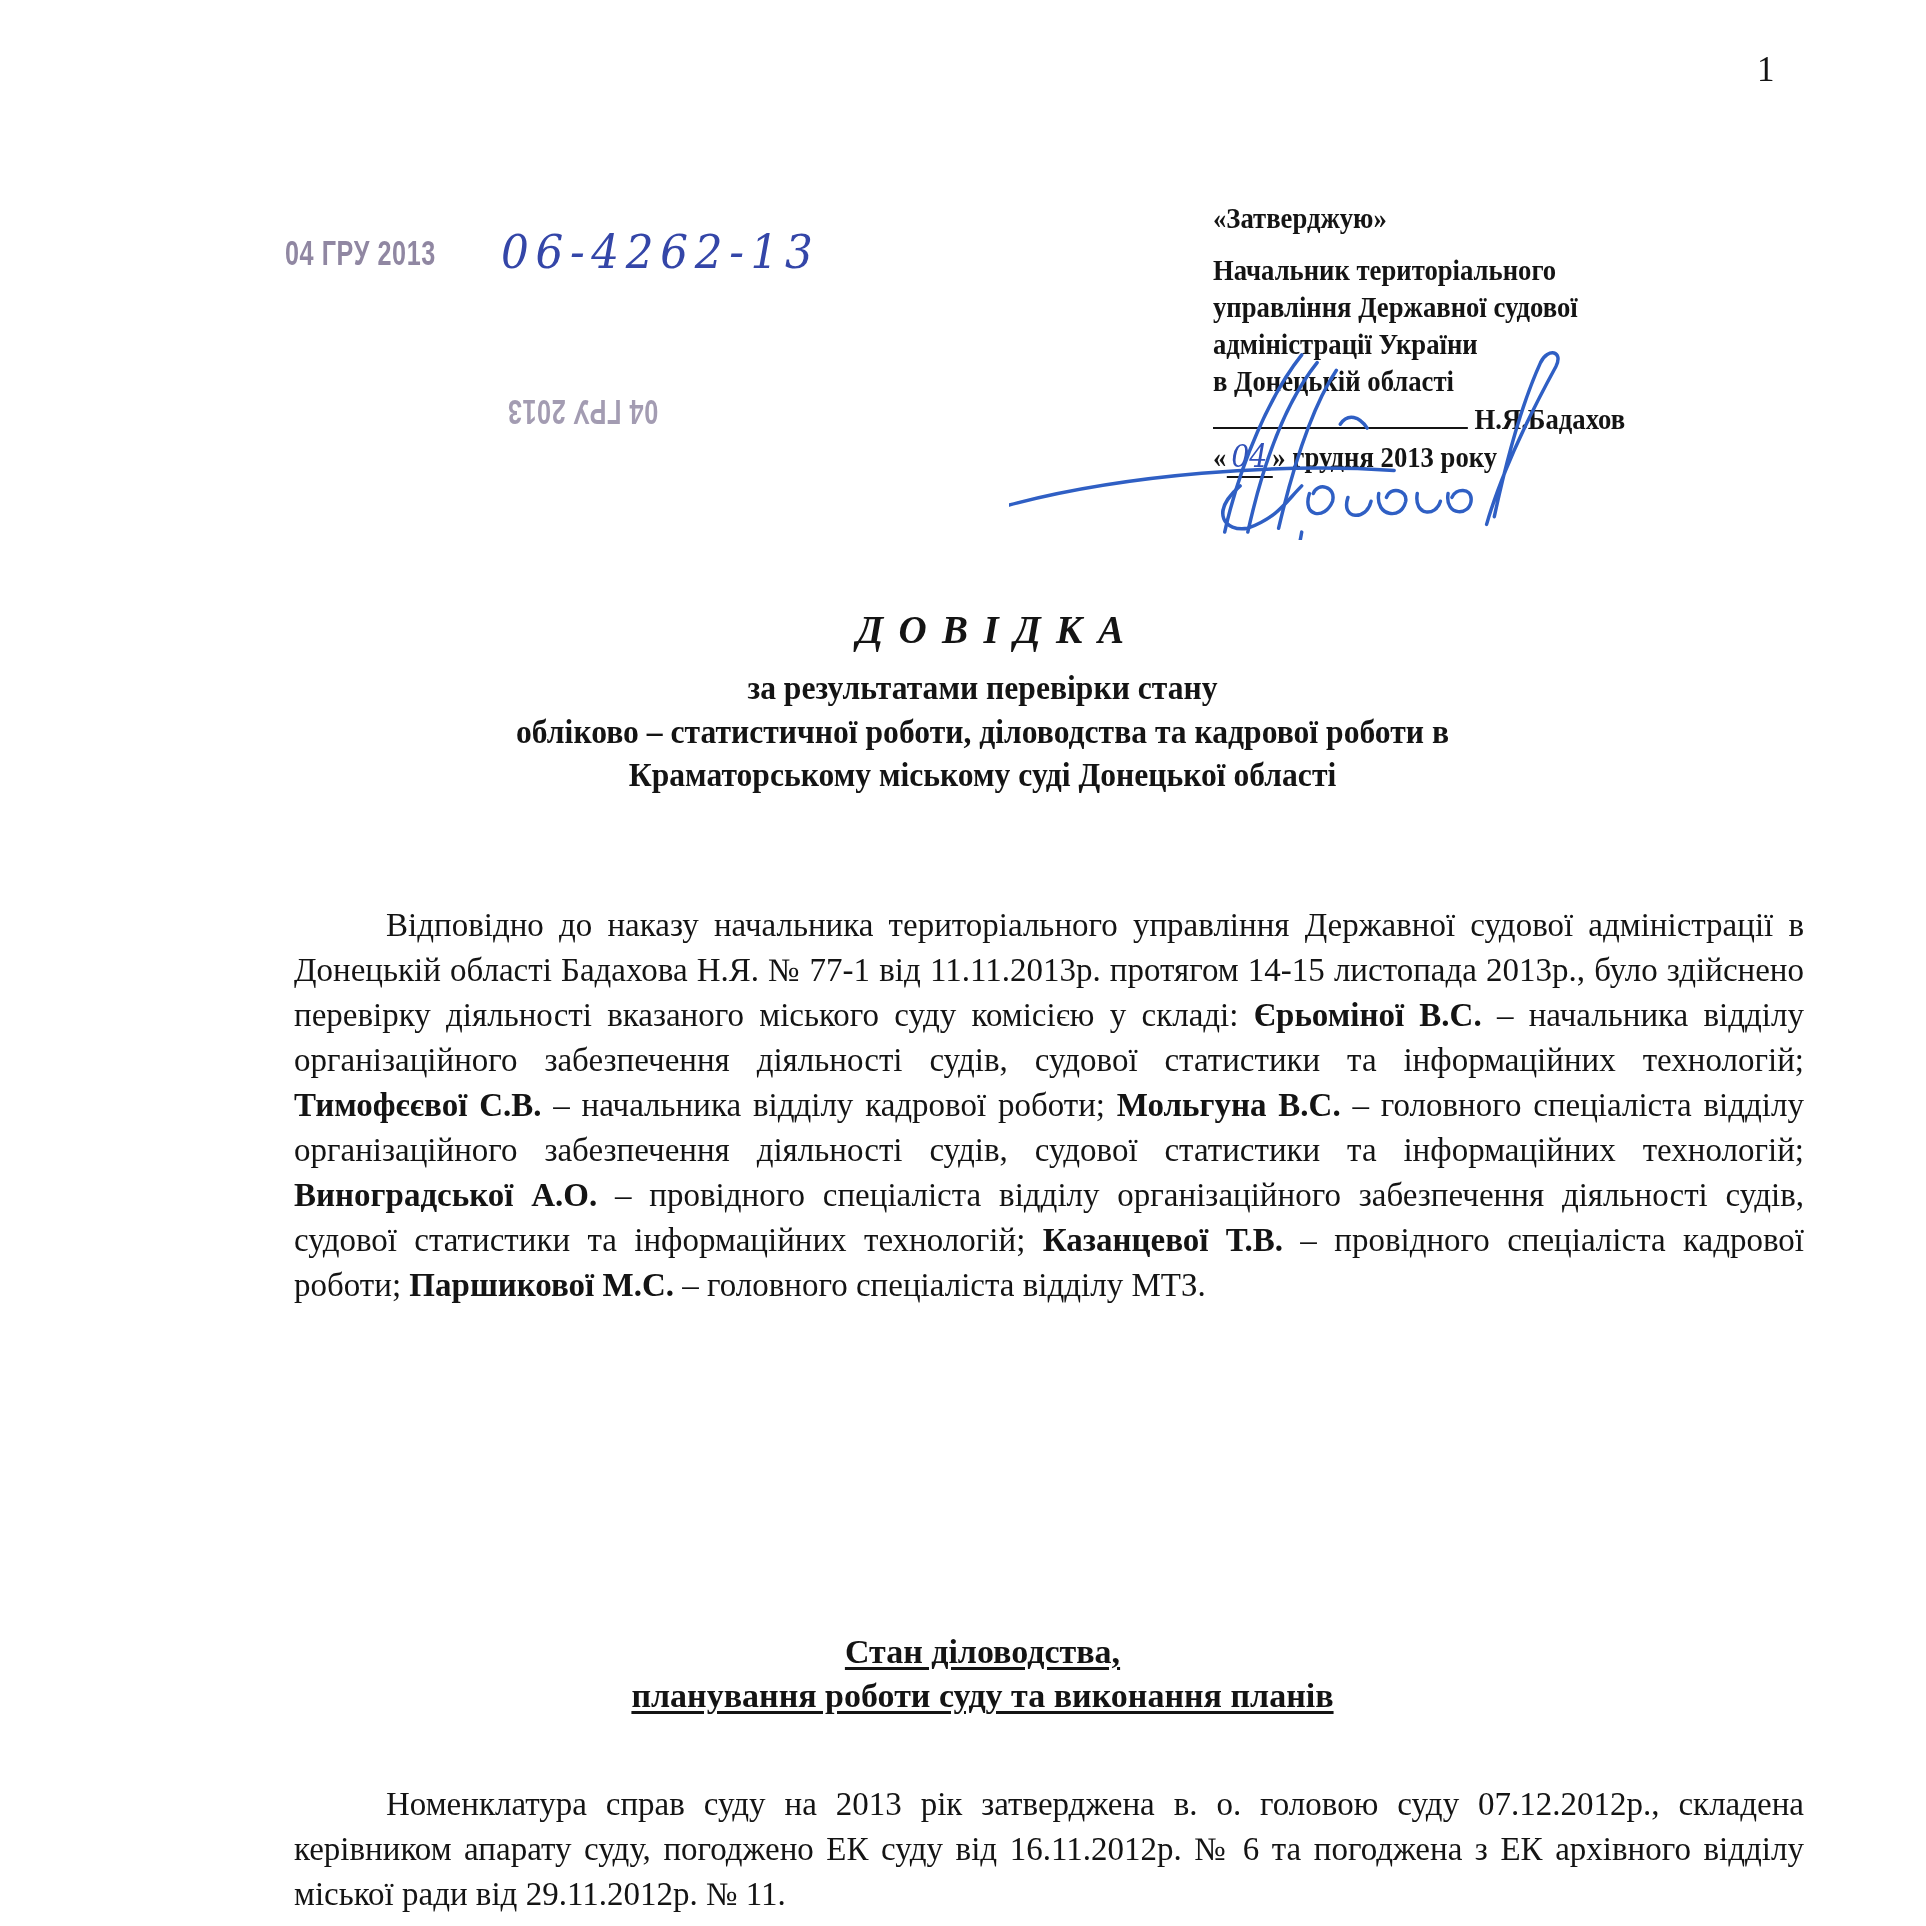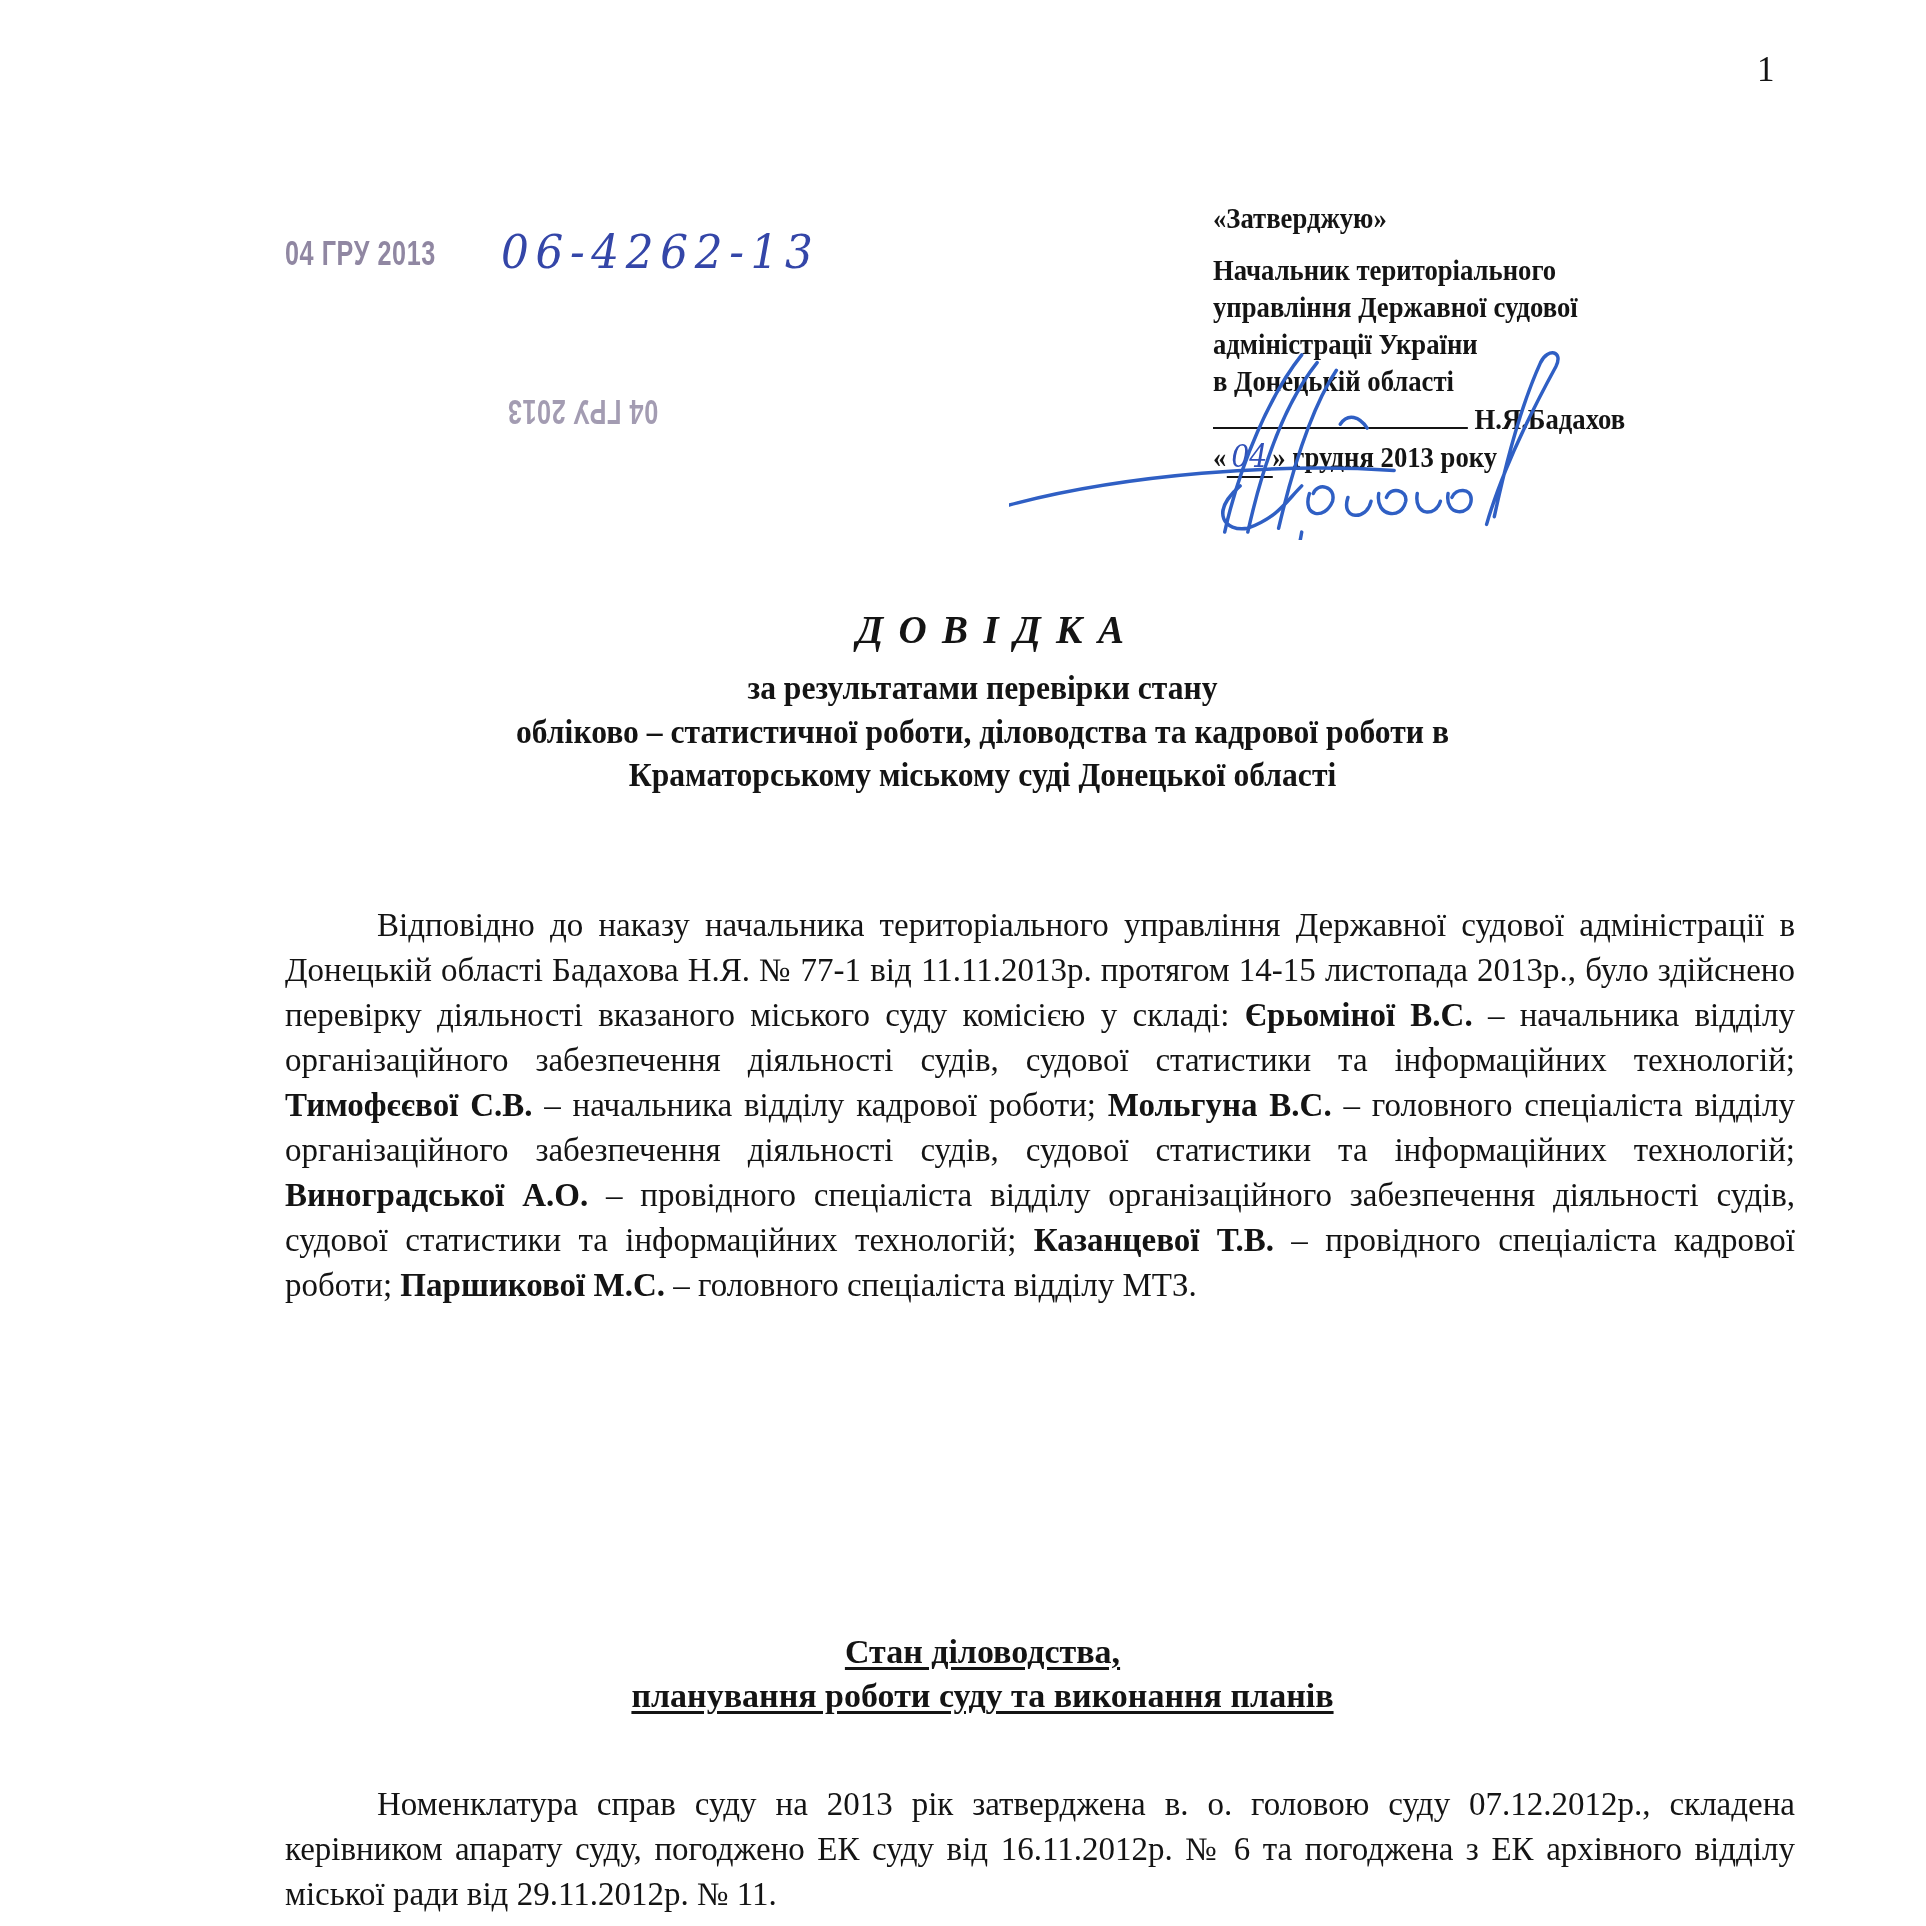--- a/index.html
+++ b/index.html
@@ -27,21 +27,21 @@
   .day-blank { display: inline-block; width: 50px; border-bottom: 2.7px solid #141414; text-align: center; position: relative; }
   .day-blank span { color: #3050b8; font-family: "DejaVu Serif", serif; font-style: italic; font-weight: normal; font-size: 31px; }
 
   .signature { left: 1009px; top: 347px; width: 597px; height: 193px; pointer-events: none; }
 
   .title { left: 0; width: 1965px; text-align: center; }
   .doc-title { top: 607px; font-size: 39px; font-style: italic; font-weight: bold; letter-spacing: 15.4px; line-height: 46px; padding-left: 15.4px; }
   .subtitle { font-size: 34px; font-weight: bold; line-height: 43px; transform: scaleX(0.93); transform-origin: center top; }
   .sub1 { top: 666px; } .sub2 { top: 710px; } .sub3 { top: 753px; }
 
-  .body-block { left: 285px; width: 1510px; font-size: 33px; line-height: 45px; text-align: justify; }
+  .body-block { left: 294px; width: 1510px; font-size: 33px; line-height: 45px; text-align: justify; }
   .body-block p { margin: 0; text-indent: 92px; }
   .body-block b { font-weight: bold; }
   .para1 { top: 903px; }
 
   .section-heading { font-size: 34px; font-weight: bold; line-height: 43px; text-decoration: underline; text-decoration-thickness: 3.1px; text-underline-offset: 3.9px; }
   .sh1 { top: 1630px; } .sh2 { top: 1674px; }
 
   .para-group { top: 1782px; }
   .para-group p { margin-bottom: 0; }
 </style>

